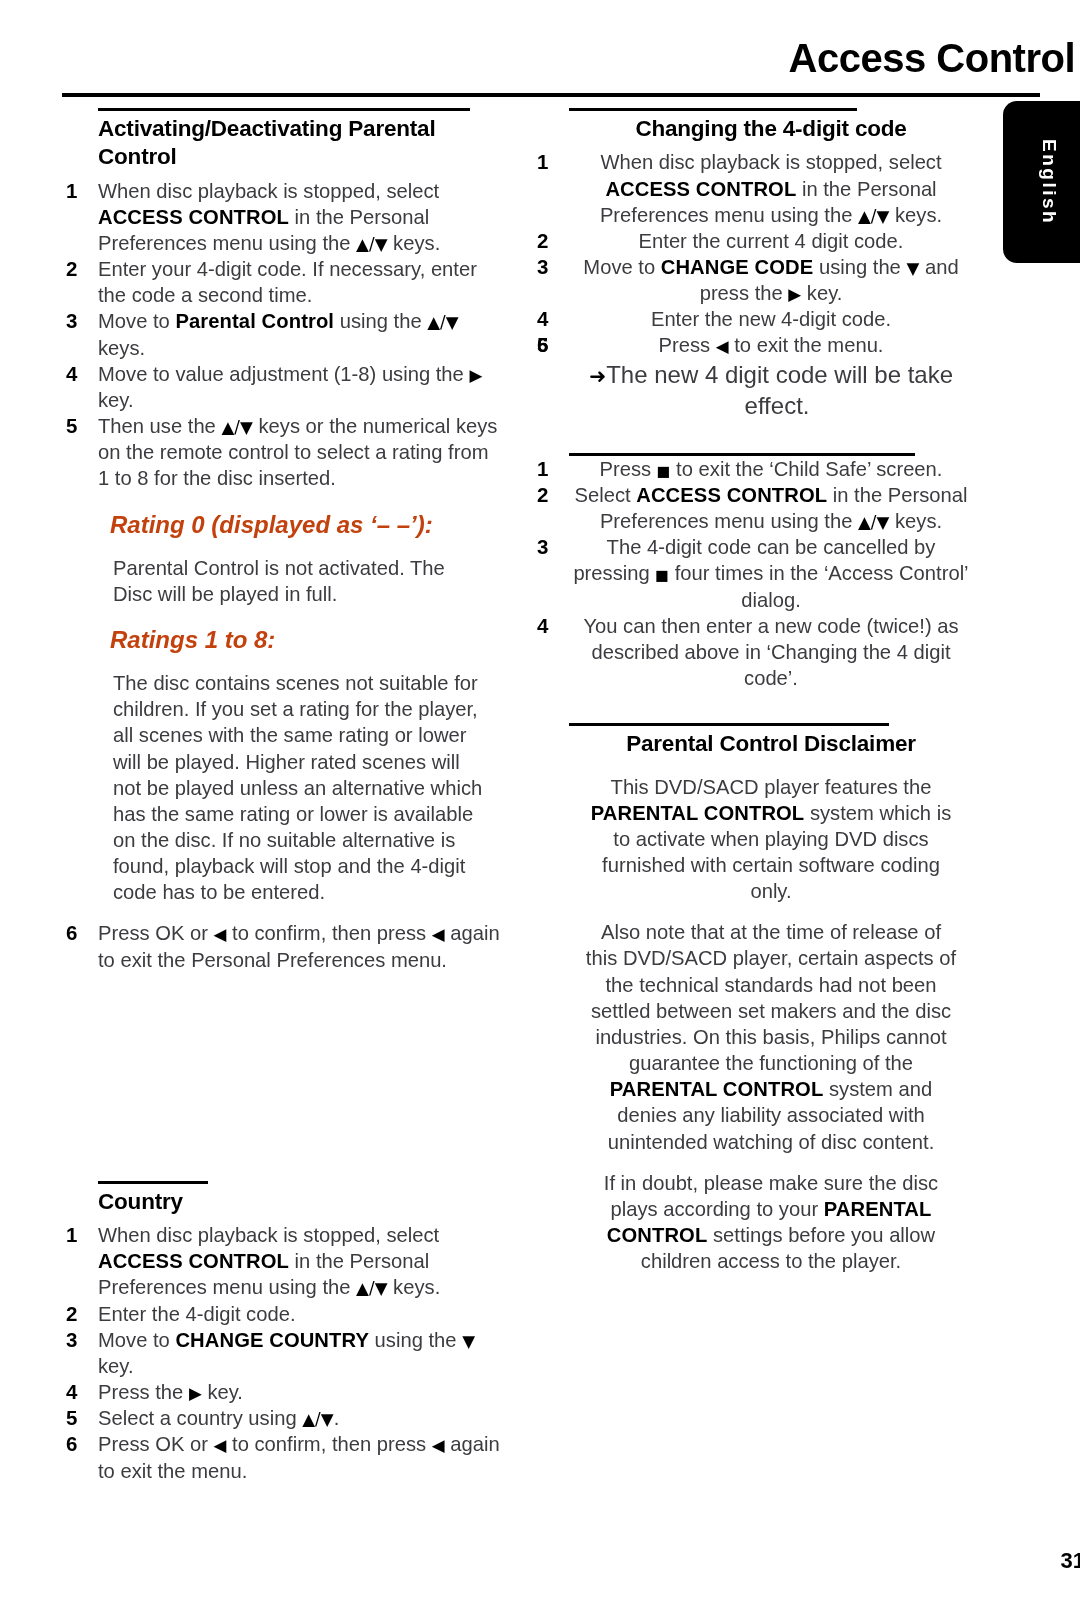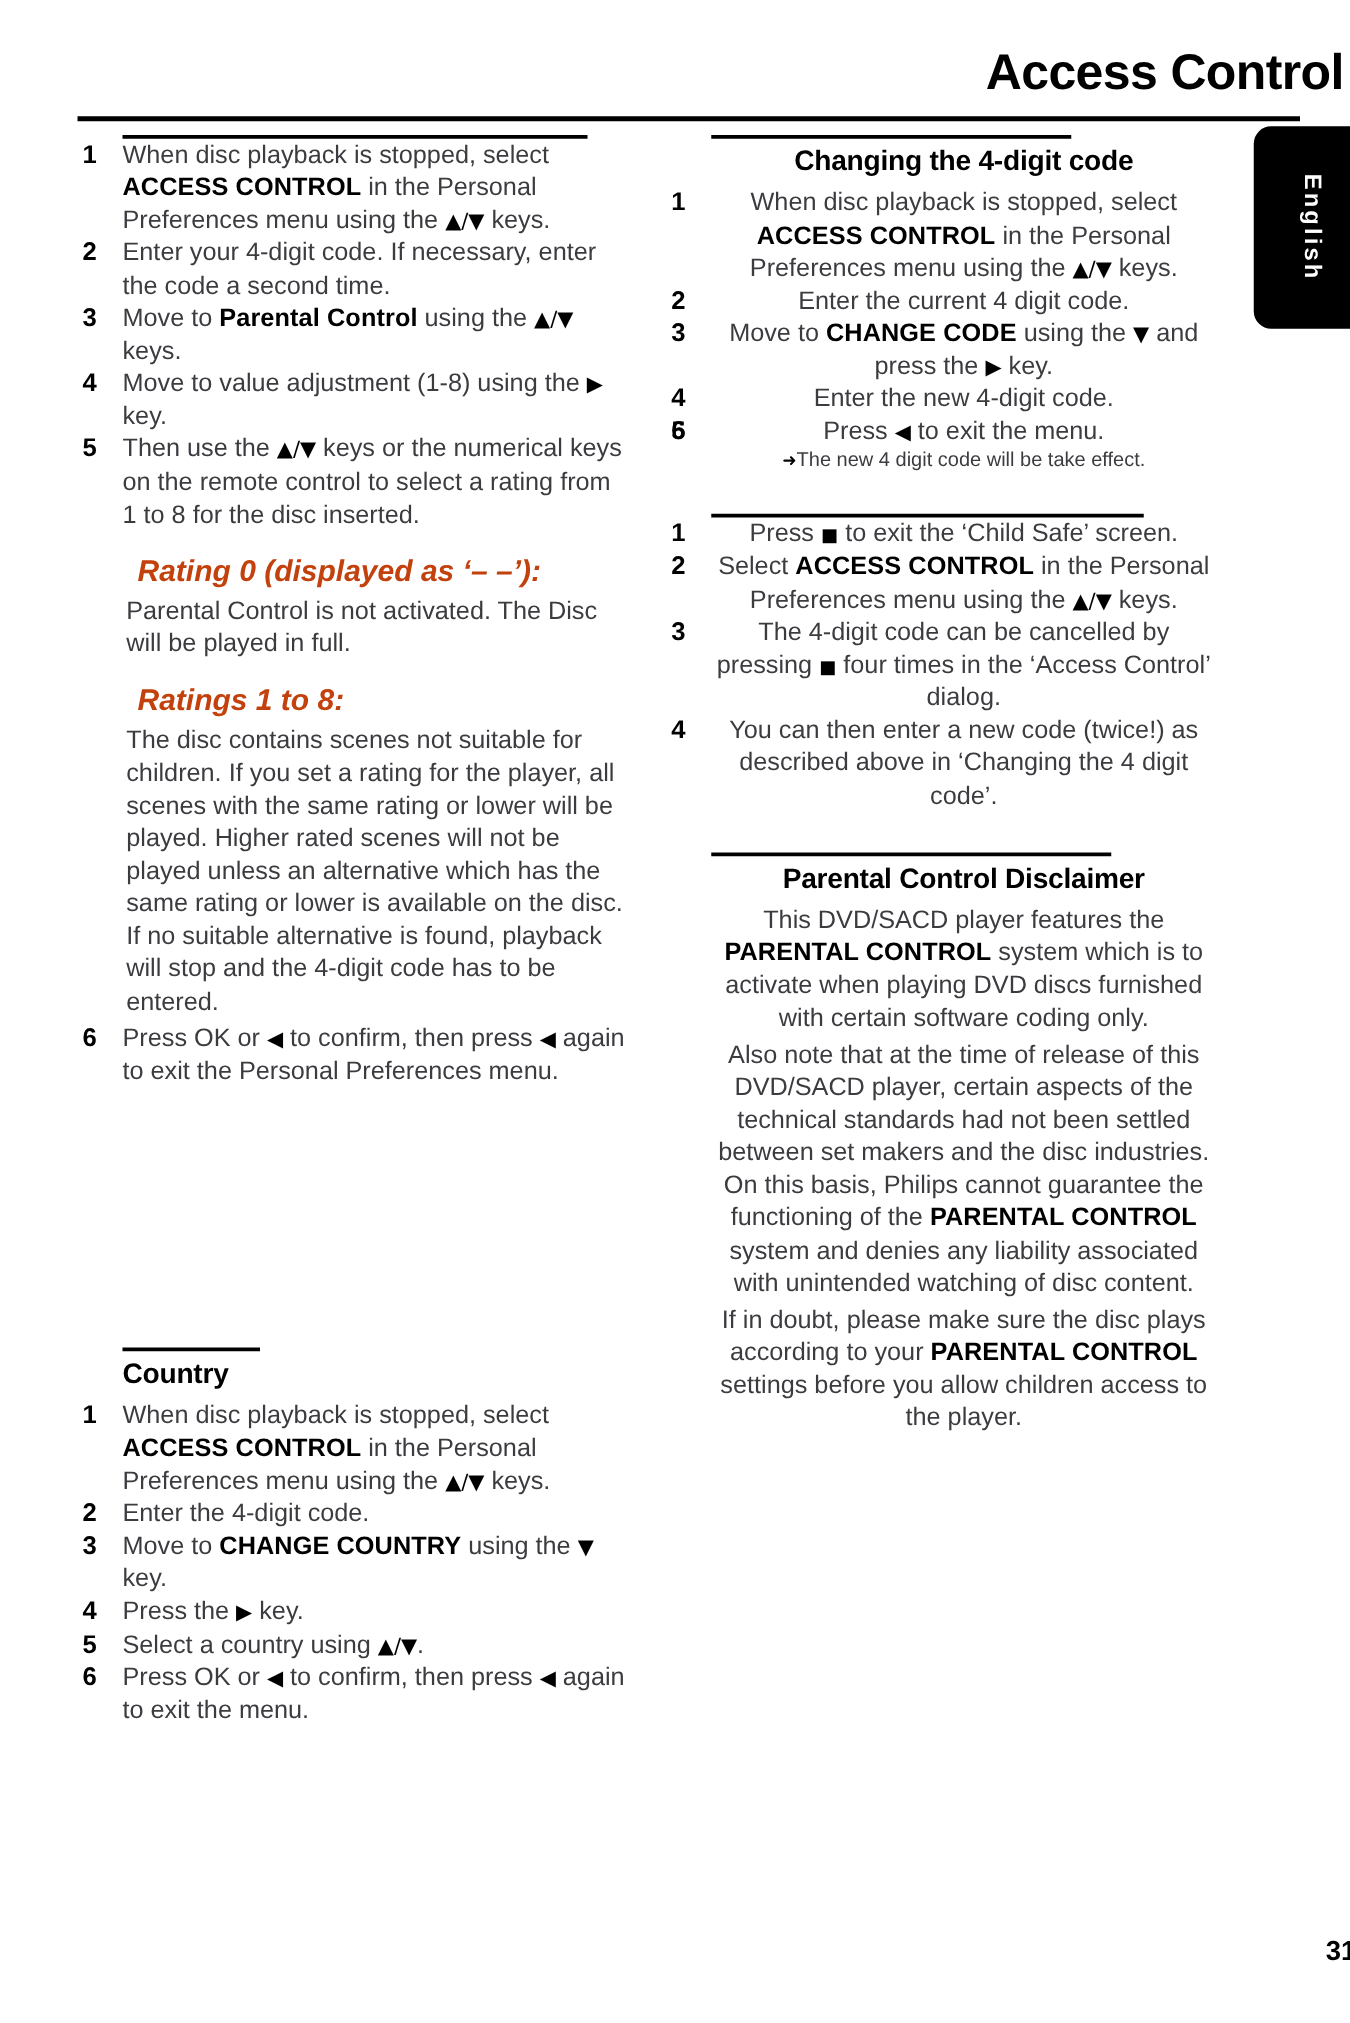--- a/index.html
+++ b/index.html
@@ -118,40 +118,40 @@
     top: 0;
     font-weight: bold;
     font-size: 20.5px;
     color: #000;
   }
   .txt { display: inline; }
   b.bd { font-weight: bold; color: #000; letter-spacing: 0.1px; }
 
   
   p.para {
-    margin: 3px;
+    margin: 15px;
     padding-left: 36px;
     font-size: 20.2px;
     line-height: 1.295;
     color: #3c3c40;
   }
   p.sub-head {
     margin: 17px 0 0 0;
     padding-left: 48px;
     font-size: 24px;
     font-style: italic;
     font-weight: bold;
     line-height: 1.295;
     color: #c2410c;
   }
   p.note {
     margin: 0;
     padding-left: 48px;
     text-indent: -12px;
-    font-size: 16px;
+    font-size: 24px;
     line-height: 1.295;
     color: #3c3c40;
   }
   .gap-md { height: 30px; }
   .gap-lg { height: 46px; }
 
   
   .gl { font-family: "DejaVu Sans", sans-serif; font-size: 0.83em; color:#000; }
   .gl-sq { font-family: "DejaVu Sans", sans-serif; font-size: 0.72em; color:#000; }
   .gl-ar { font-family: "DejaVu Sans", sans-serif; font-size: 0.86em; color:#000; font-weight:bold;}
@@ -175,20 +175,21 @@
   <div class="header-rule"></div>
 
   <div class="lang-tab">
     <div class="lang-tab-label">English</div>
   </div>
 
   <div class="col col-left">
 
     <div class="section">
       <div class="sec-rule w-full"></div>
+      <div class="sec-title">Activating/Deactivating Parental Control</div>
       <ol class="steps">
           <li><span class="num">1</span><span class="txt">When disc playback is stopped, select <b class="bd">ACCESS CONTROL</b> in the Personal Preferences menu using the <span class="gl">▲/▼</span> keys.</span></li>
           <li><span class="num">2</span><span class="txt">Enter your 4-digit code. If necessary, enter the code a second time.</span></li>
           <li><span class="num">3</span><span class="txt">Move to <b class="bd">Parental Control</b> using the <span class="gl">▲/▼</span> keys.</span></li>
           <li><span class="num">4</span><span class="txt">Move to value adjustment (1-8) using the <span class="gl">▶</span> key.</span></li>
           <li><span class="num">5</span><span class="txt">Then use the <span class="gl">▲/▼</span> keys or the numerical keys on the remote control to select a rating from 1 to 8 for the disc inserted.</span></li>
         </ol>
 
       <p class="sub-head">Rating 0 (displayed as ‘– –’):</p>
       <p class="para">Parental Control is not activated. The Disc will be played in full.</p>

